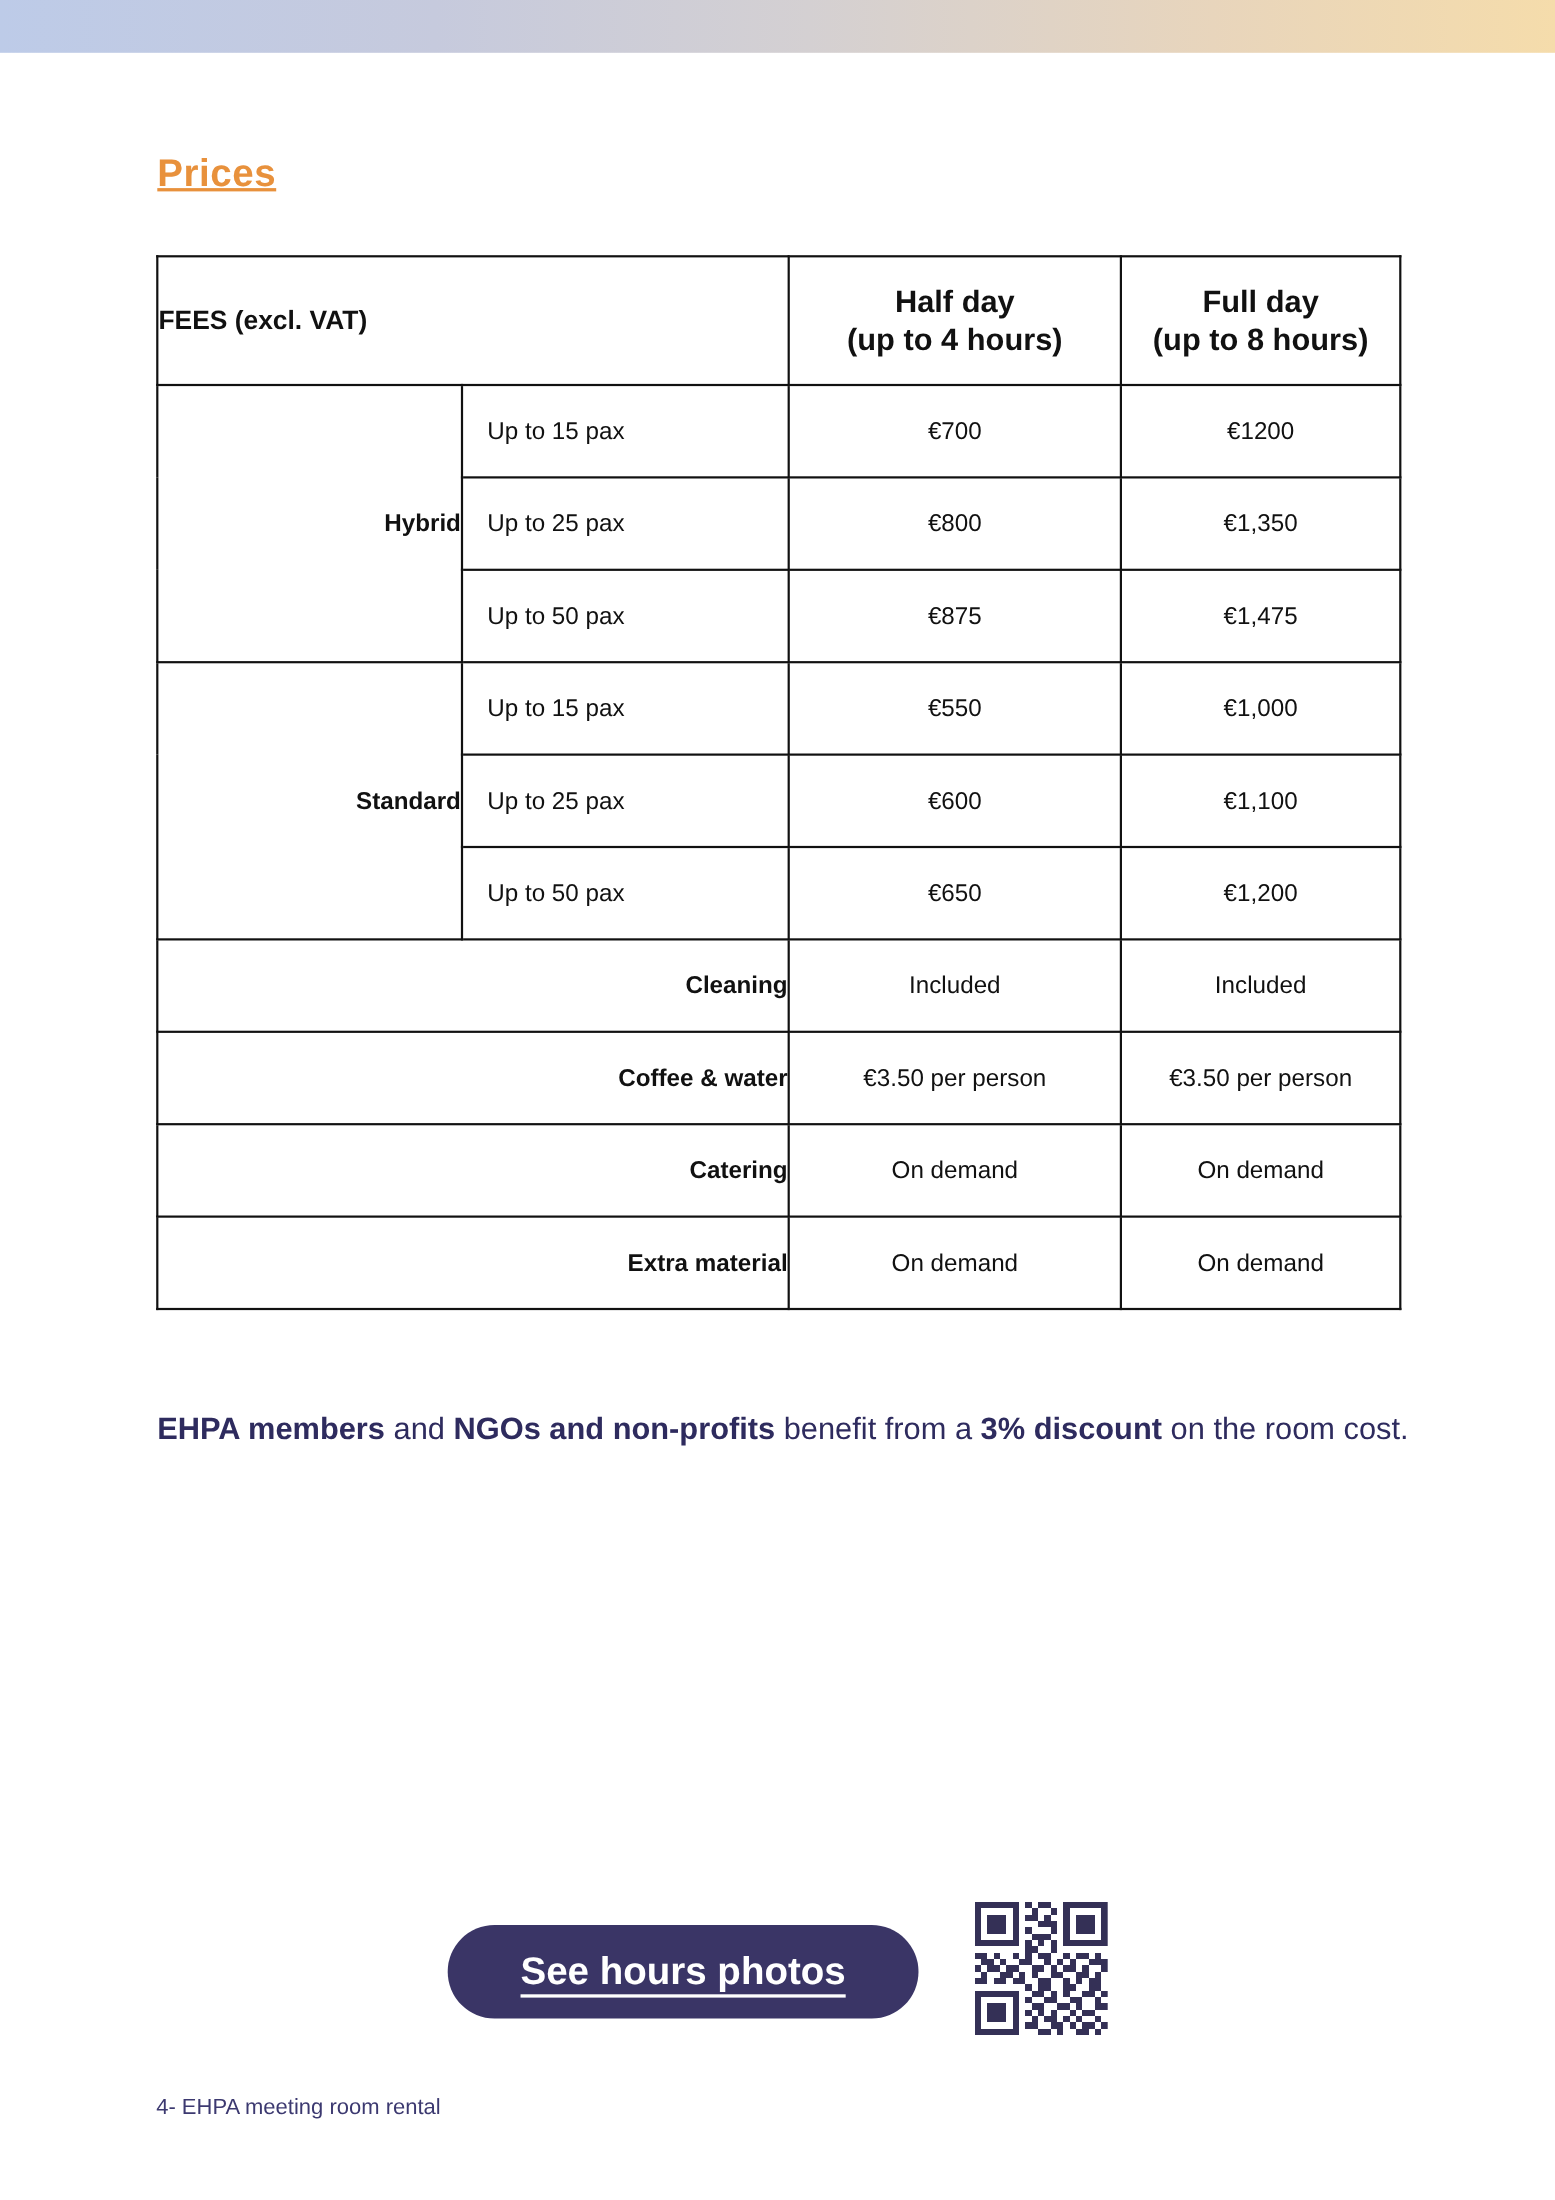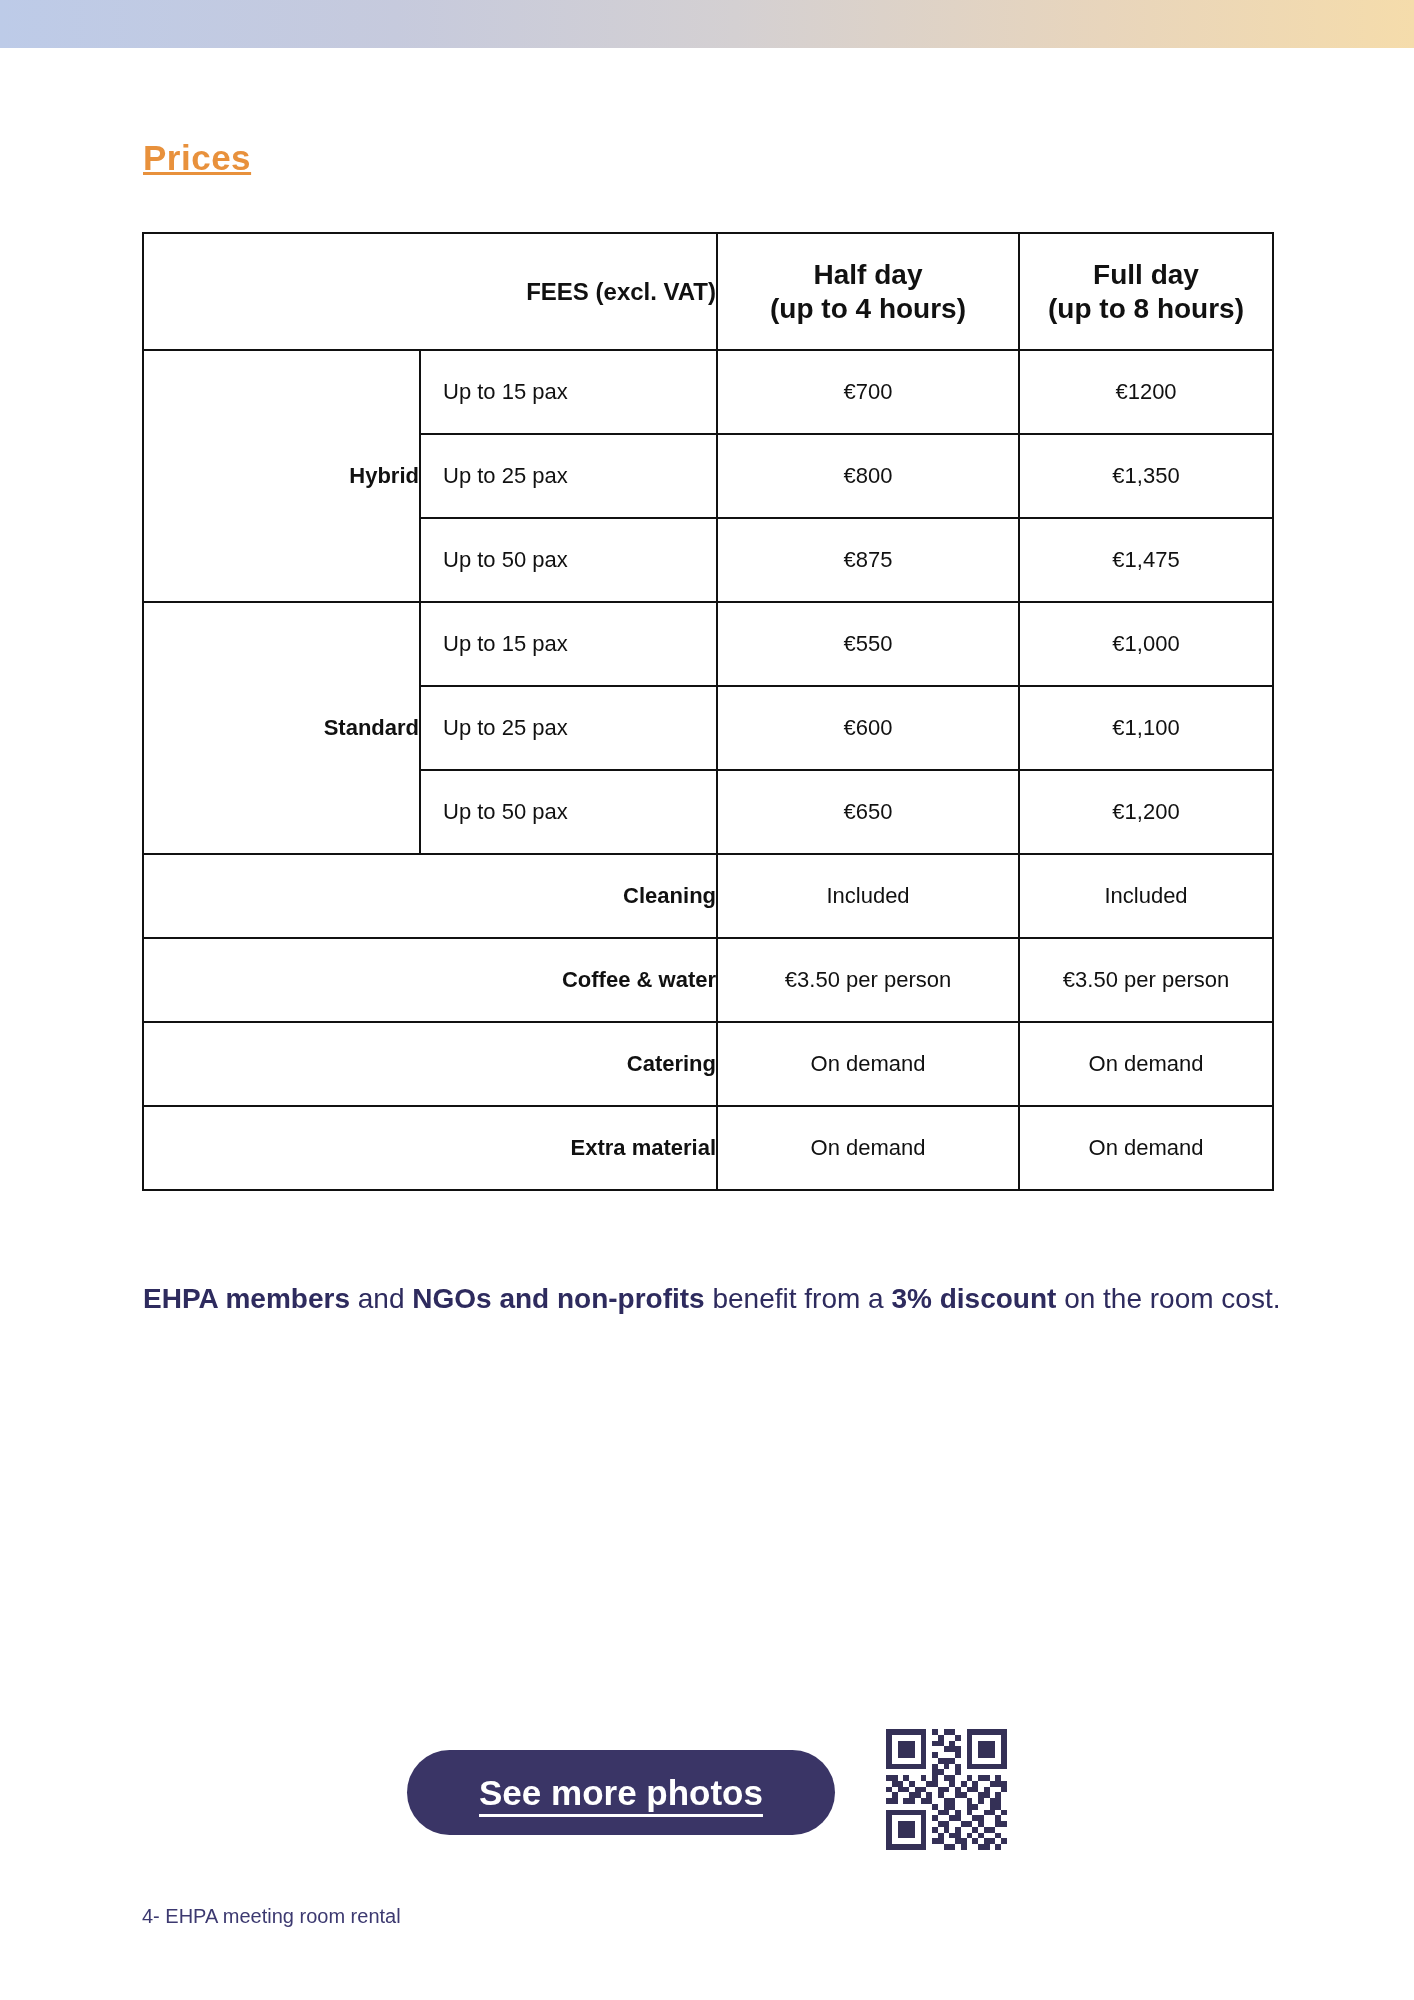--- a/index.html
+++ b/index.html
@@ -22,21 +22,21 @@
   }
   table.fees th, table.fees td {
     border:2px solid #111; vertical-align:middle; background:#fff;
   }
   table.fees col.c1 { width:277px; }
   table.fees col.c2 { width:297px; }
   table.fees col.c3 { width:302px; }
   table.fees col.c4 { width:254px; }
   tr.header-row { height:117px; }
   tr.body-row   { height:84px; }
-  th.fees-head { font-size:24px; font-weight:bold; text-align:right; }
+  th.fees-head { font-size:24px; font-weight:bold; text-align:left; }
   th.day-head  { font-size:28px; font-weight:bold; text-align:center; line-height:34px; }
   td.group-label, td.service-label {
     font-size:22px; font-weight:bold; text-align:right; padding-left:16px;
   }
   td.pax-cell { font-size:22px; text-align:left; padding-left:22px; font-weight:normal; }
   td.value-cell { font-size:22px; text-align:center; font-weight:normal;margin-left:45px; }
   .note {
     position:absolute; left:143px; top:1276px; width:1150px;
     font-size:28px; line-height:45px; color:#2E2B5E;
   }
@@ -138,21 +138,21 @@
       <td class="service-label" colspan="2">Extra material</td>
       <td class="value-cell">On demand</td>
       <td class="value-cell">On demand</td>
     </tr>
   </tbody>
 </table>
 
 <p class="note"><span class="seg-b">EHPA members</span><span> and </span><span class="seg-b">NGOs and non-profits</span><span> benefit from a </span><span class="seg-b">3% discount</span><span> on the room cost.</span></p>
 
 <button class="photos-btn">
-  <span class="btn-label">See more photos</span>
+  <span class="btn-label">See hours photos</span>
 </button>
 
 <div class="qr">
     <svg xmlns="http://www.w3.org/2000/svg" viewBox="0 0 21 21" shape-rendering="crispEdges" fill="#343056">
       <rect x="0" y="0" width="1" height="1"></rect>
       <rect x="1" y="0" width="1" height="1"></rect>
       <rect x="2" y="0" width="1" height="1"></rect>
       <rect x="3" y="0" width="1" height="1"></rect>
       <rect x="4" y="0" width="1" height="1"></rect>
       <rect x="5" y="0" width="1" height="1"></rect>

